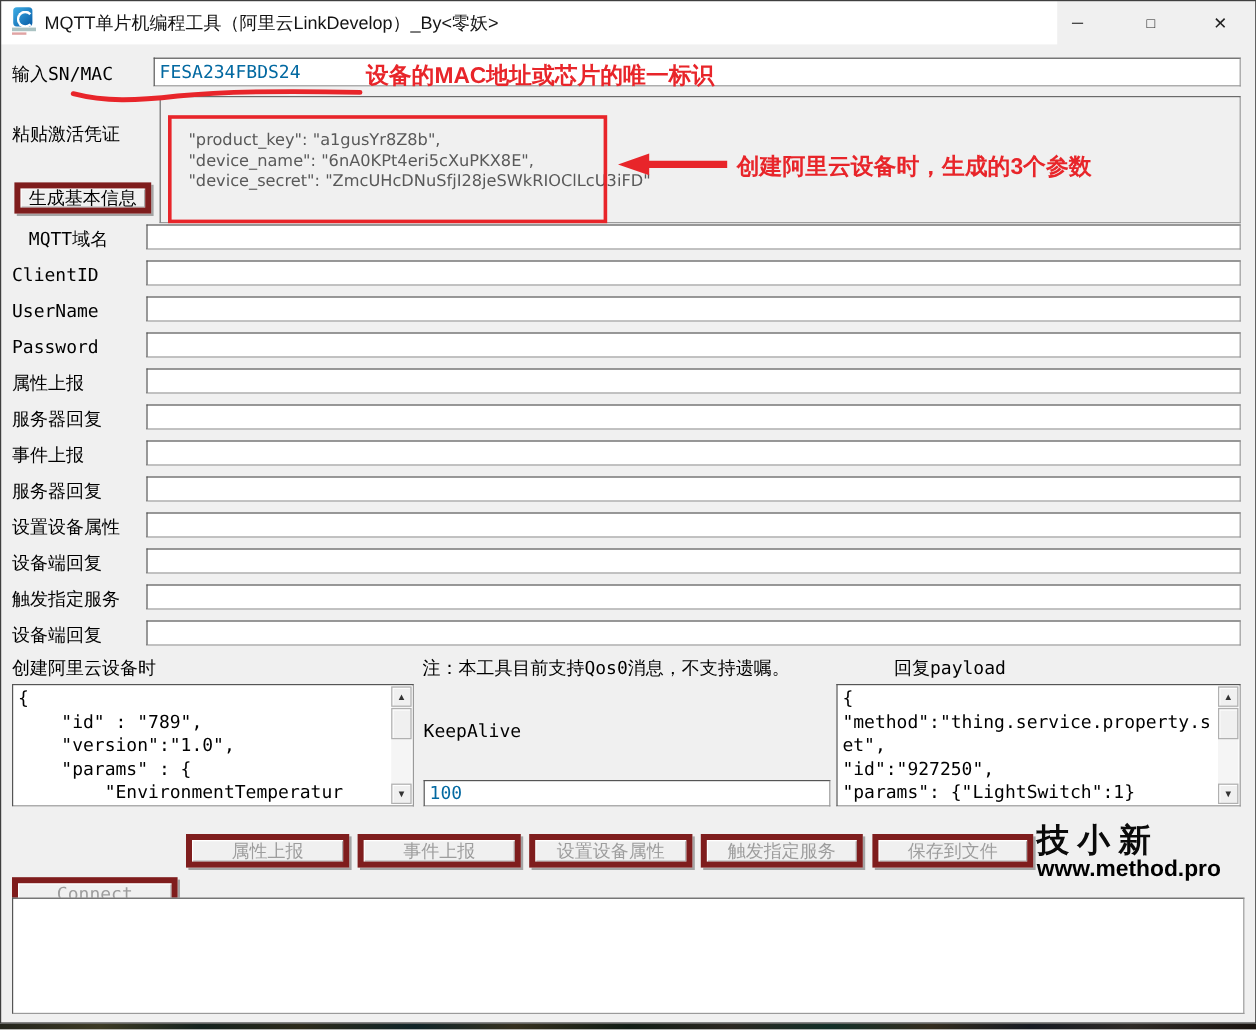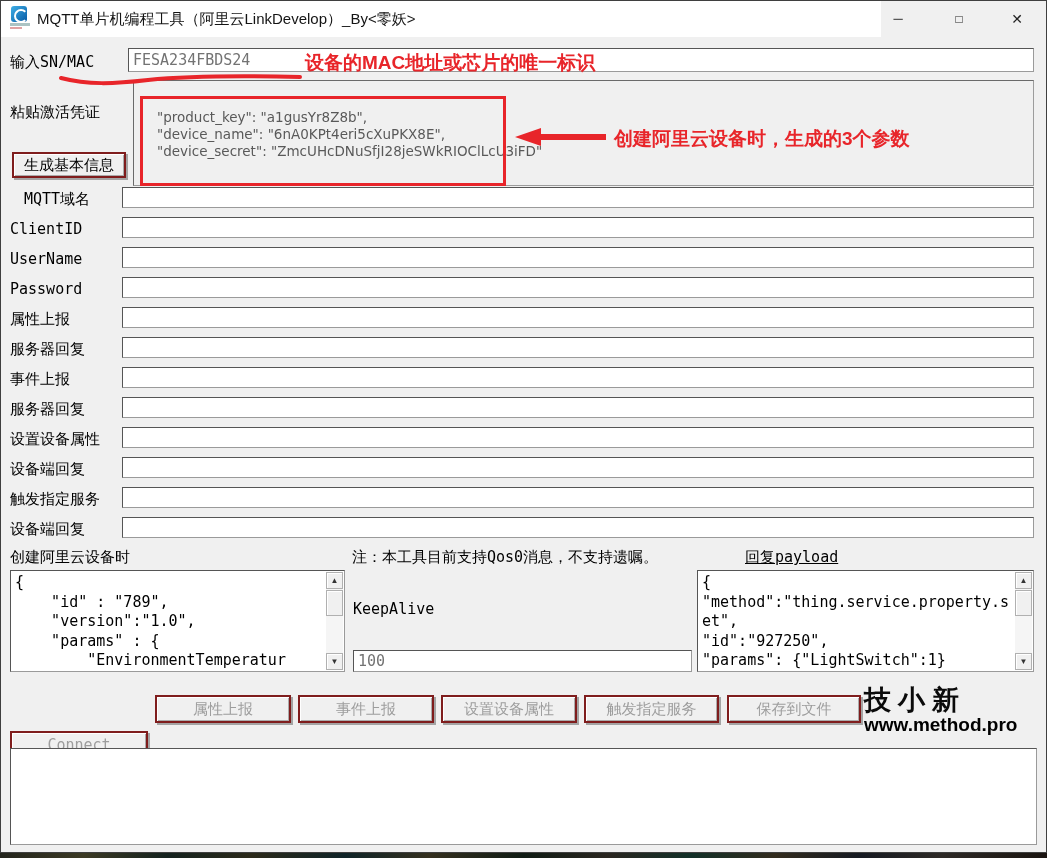--- a/index.html
+++ b/index.html
@@ -17,24 +17,24 @@
   .app-icon .caption2{margin-top:1px;height:2px;width:12px;background:#c66;opacity:.6;}
   .title-text{position:absolute;left:36px;top:9px;font-size:15px;color:#141414;white-space:nowrap;}
   .wc{position:absolute;top:0;width:46px;height:36px;text-align:center;line-height:36px;color:#222;font-size:13px;cursor:default;}
   .wc-min{left:874px;}
   .wc-max{left:935px;font-size:12px;}
   .wc-close{left:993px;font-size:14px;}
 
   
   .lbl{position:absolute;font-family:"DejaVu Sans Mono","Liberation Mono",monospace;font-size:15px;color:#000;white-space:nowrap;}
   .sunken{background:#fff;border:1px solid;border-color:#555 #9a9a9a #9a9a9a #555;box-sizing:border-box;}
-  input.sunken{font-family:"DejaVu Sans Mono","Liberation Mono",monospace;font-size:15px;padding:0 4px;outline:none;color:#737373;}
+  input.sunken{font-family:"DejaVu Sans Mono","Liberation Mono",monospace;font-size:15px;padding:0 4px;outline:none;color:#0369a1;}
   .panel{position:absolute;background:#f0f0f0;border:1px solid;border-color:#6a6a6a #9c9c9c #9c9c9c #6a6a6a;box-sizing:border-box;}
 
-  .btn{position:absolute;background:#f0f0f0;border:2px solid #7f1d1d;box-sizing:border-box;
+  .btn{position:absolute;background:#f0f0f0;border:5px solid #7f1d1d;box-sizing:border-box;
        box-shadow:inset 1px 1px 0 #ffffff, inset -1px -1px 0 #ababab, 2px 2px 0 rgba(70,70,70,.45);
        font-family:"DejaVu Sans Mono","Liberation Mono",monospace;font-size:15px;
        display:flex;align-items:center;justify-content:center;cursor:default;}
   .btn.dim{color:#9d9d9d;}
 
   .red{color:#e8252a;font-weight:bold;font-size:19px;white-space:nowrap;position:absolute;}
   .redbox{position:absolute;border:3px solid #e8252a;pointer-events:none;z-index:10;}
   svg.anno{position:absolute;pointer-events:none;z-index:10;}
 
   .cred-text{position:absolute;font-family:"DejaVu Sans","Liberation Sans",sans-serif;font-size:13.5px;color:#595959;line-height:17px;white-space:nowrap;}
@@ -117,21 +117,21 @@
   <input class="sunken" style="position: absolute; left: 122px; top: 427px; width: 912px; height: 21px;" value="">
   <div class="lbl" style="left:10px;top:460px;">设备端回复</div>
   <input class="sunken" style="position: absolute; left: 122px; top: 457px; width: 912px; height: 21px;" value="">
   <div class="lbl" style="left:10px;top:490px;">触发指定服务</div>
   <input class="sunken" style="position: absolute; left: 122px; top: 487px; width: 912px; height: 21px;" value="">
   <div class="lbl" style="left:10px;top:520px;">设备端回复</div>
   <input class="sunken" style="position: absolute; left: 122px; top: 517px; width: 912px; height: 21px;" value="">
 
   <div class="lbl" style="left:10px;top:548px;">创建阿里云设备时</div>
   <div class="lbl" style="left:352px;top:548px;">注：本工具目前支持Qos0消息，不支持遗嘱。</div>
-  <div class="lbl" style="left:745px;top:548px;text-decoration:underline;">回复payload</div>
+  <div class="lbl" style="left:745px;top:548px;">回复payload</div>
 
   <div class="payload-box" style="left:10px;top:570px;width:335px;height:102px;">
     <div class="payload-text" style="white-space:pre;">{
     "id" : "789",
     "version":"1.0",
     "params" : {
         "EnvironmentTemperatur</div>
     <div class="vscroll">
       <div class="sb-btn sb-up">▲</div>
       <div class="sb-thumb"></div>

